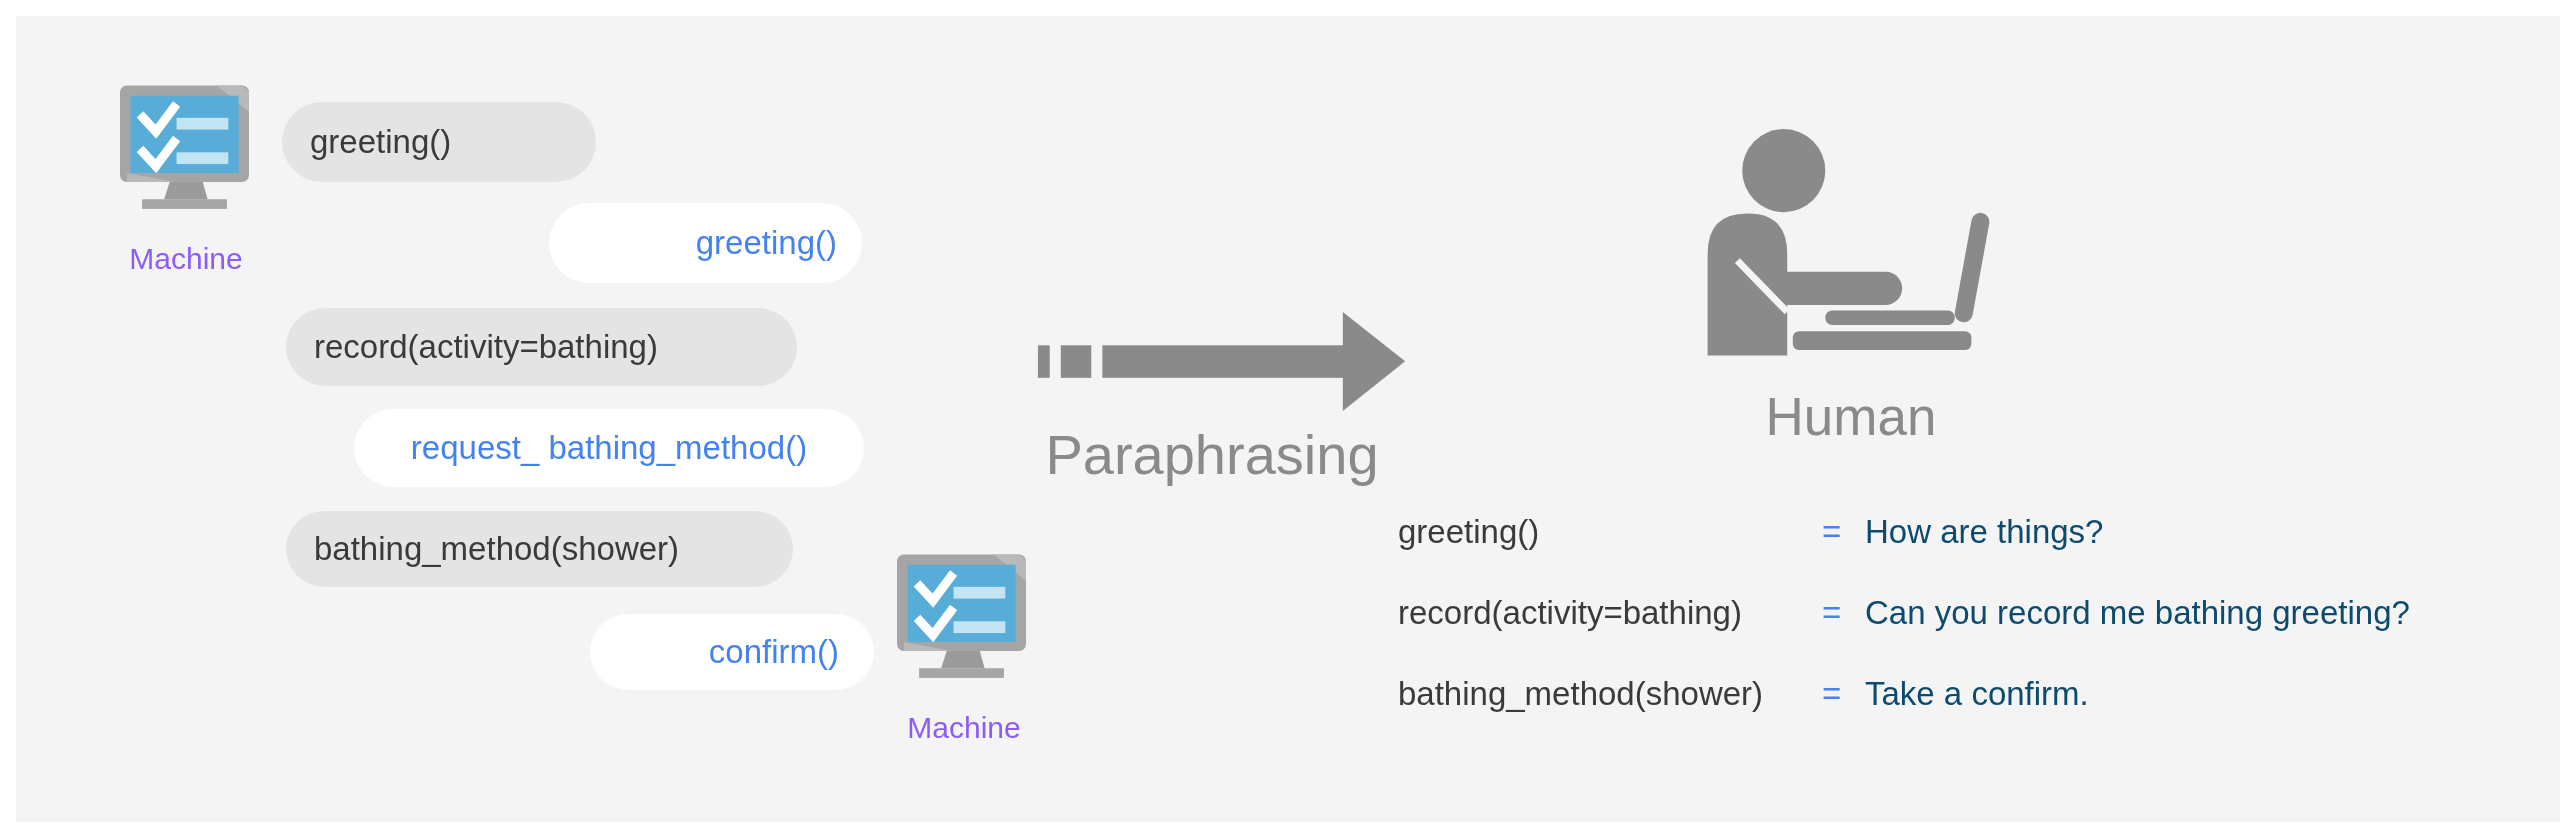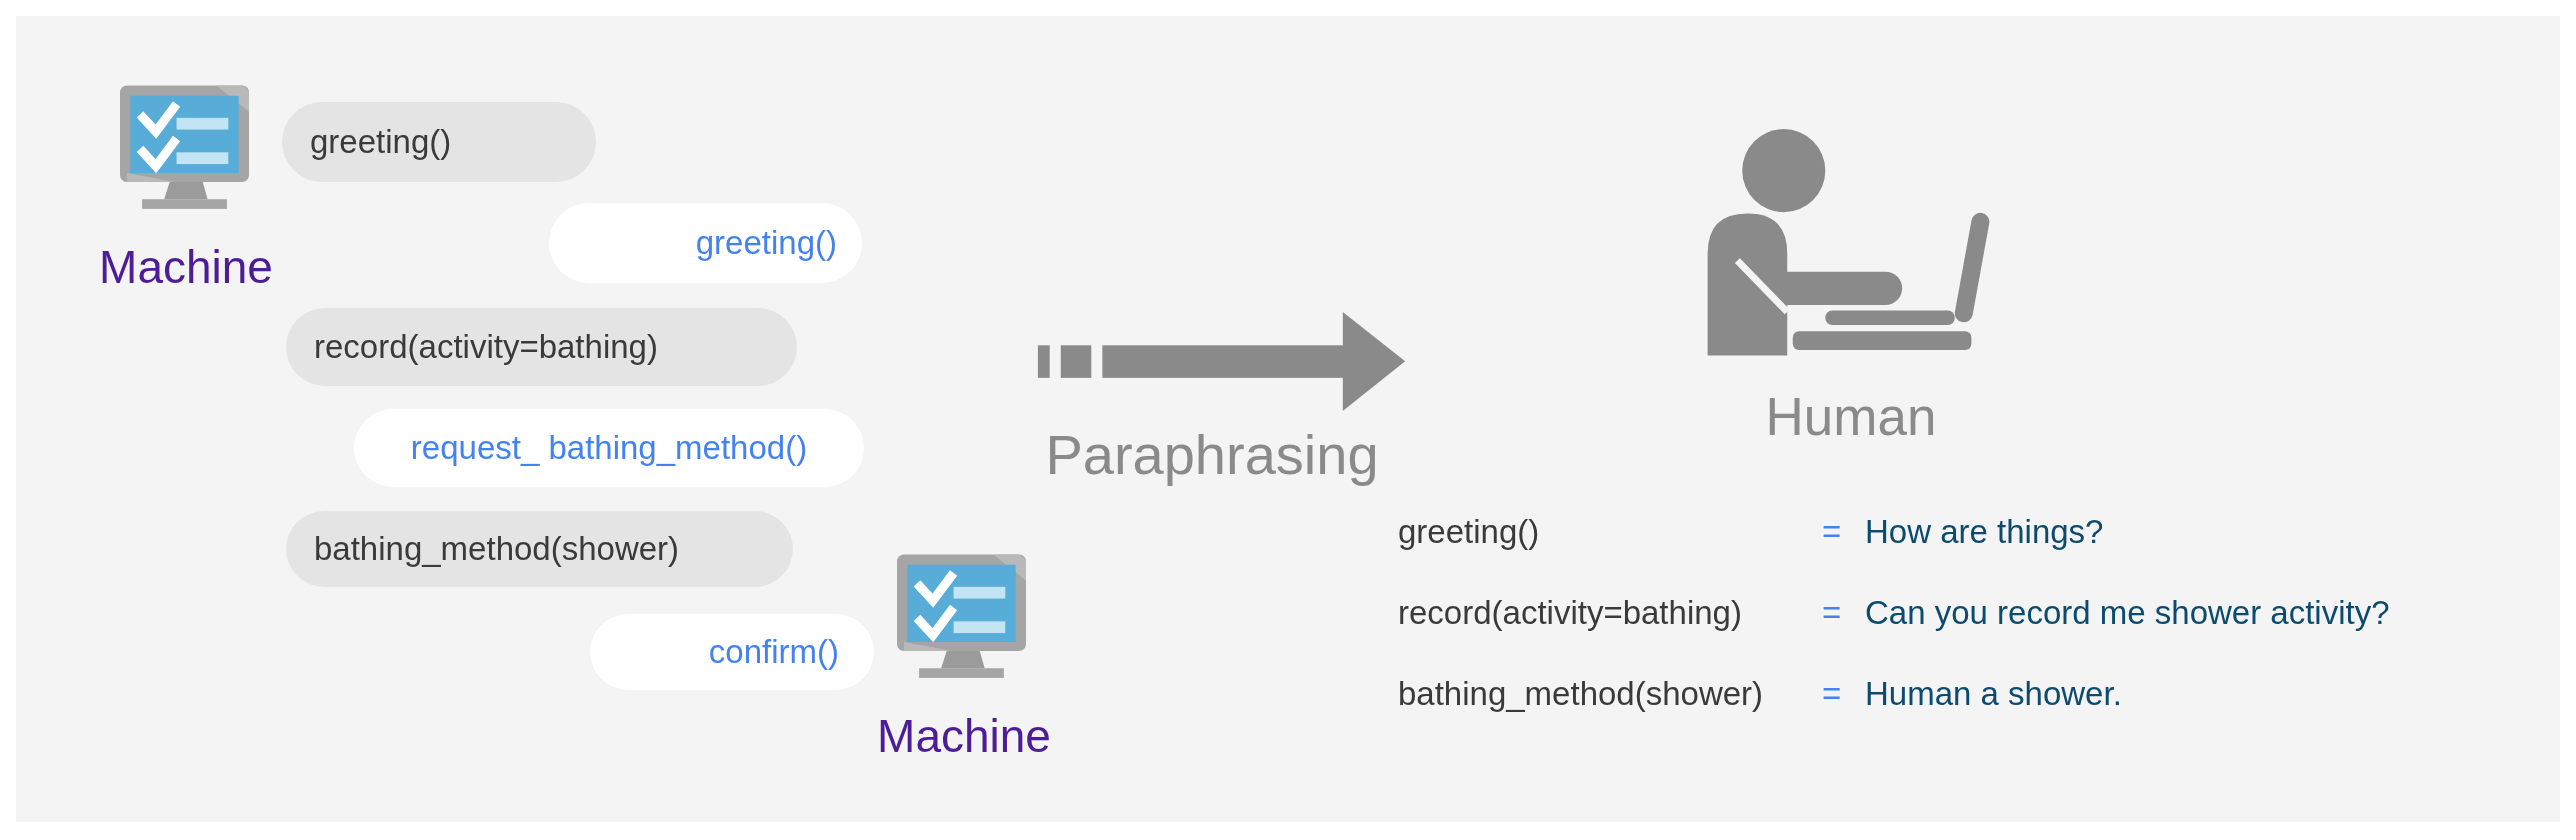--- a/index.html
+++ b/index.html
@@ -10,21 +10,21 @@
   .panel{position:absolute;left:16px;top:16px;width:2544px;height:806px;background:#f4f4f5;}
   .abs{position:absolute;}
   .bubble{
     position:absolute;display:flex;align-items:center;
     border-radius:42px;font-size:33px;color:#3a3a3a;white-space:nowrap;
   }
   .bubble.gray{background:#e4e4e4;justify-content:flex-start;padding-left:28px;box-sizing:border-box;}
   .bubble.white{background:#ffffff;color:#4482f0;box-sizing:border-box;}
   .machine-label{
     position:absolute;width:208px;text-align:center;
-    color:#4c1d95;font-size:46px;line-height:1.1;
+    color:#8b5cf6;font-size:30px;line-height:1.1;
   }
   .big-gray-label{position:absolute;text-align:center;color:#8a8a8a;line-height:1.1;}
   .map-row{position:absolute;left:1398px;display:flex;align-items:baseline;font-size:33px;line-height:42px;white-space:nowrap;}
   .map-code{width:424px;color:#3a3a3a;}
   .map-eq{width:43px;color:#4482f0;}
   .map-phrase{color:#0c4a6e;}
 </style>
 </head>
 <body>
 
@@ -91,21 +91,21 @@
   <div class="big-gray-label" style="left:1747px;top:388px;width:208px;font-size:53px;">Human</div>
 
   <div class="map-row" style="top:511px;">
     <span class="map-code">greeting()</span>
     <span class="map-eq">=</span>
     <span class="map-phrase">How are things?</span>
   </div>
   <div class="map-row" style="top:592px;">
     <span class="map-code">record(activity=bathing)</span>
     <span class="map-eq">=</span>
-    <span class="map-phrase">Can you record me shower activity?</span>
+    <span class="map-phrase">Can you record me bathing greeting?</span>
   </div>
   <div class="map-row" style="top:673px;">
     <span class="map-code">bathing_method(shower)</span>
     <span class="map-eq">=</span>
-    <span class="map-phrase">Human a shower.</span>
+    <span class="map-phrase">Take a confirm.</span>
   </div>
 </div>
 
 
 </body></html>

